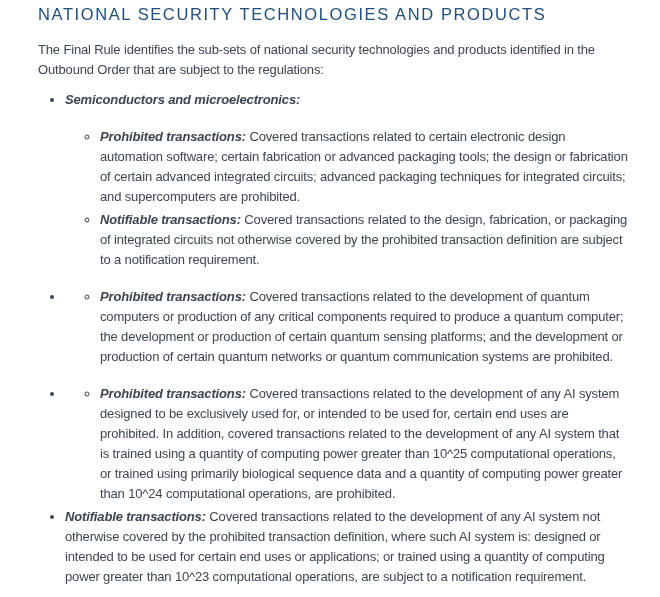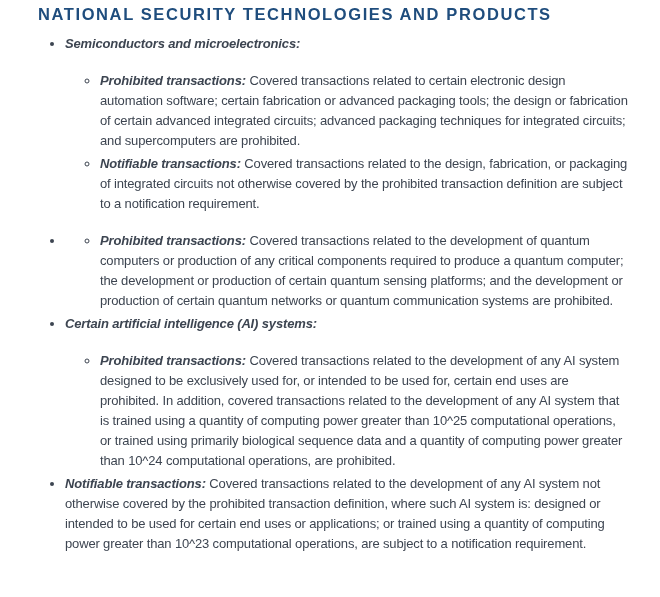--- a/index.html
+++ b/index.html
@@ -18,21 +18,21 @@
   .doc{
     padding:4px 30px 8px 38px;
     font-size:13px;
     line-height:20px;
     letter-spacing:-0.15px;
   }
   h2.section-heading{
     margin:0;
     font-size:16.5px;
     line-height:20px;
-    font-weight:bold;
+    font-weight:normal;
     letter-spacing:1.6px;
     color:var(--heading-color);
   }
   p.intro{
     margin:16px 0 0 0;
   }
   ul{
     margin:0;
     padding:0;
   }
@@ -54,20 +54,21 @@
     font-style:italic;
   }
 </style>
 </head>
 <body>
 
 <main class="doc">
 
   <h2 class="section-heading">NATIONAL SECURITY TECHNOLOGIES AND PRODUCTS</h2>
 
+  <p class="intro">The Final Rule identifies the sub-sets of national security technologies and products identified in the Outbound Order that are subject to the regulations:</p>
 
   <ul class="l1">
 
     <li>
       <span class="lead">Semiconductors and microelectronics:</span>
       <ul class="l2">
         <li>
           <span class="lead">Prohibited transactions:</span>
           <span>Covered transactions related to certain electronic design automation software; certain fabrication or advanced packaging tools; the design or fabrication of certain advanced integrated circuits; advanced packaging techniques for integrated circuits; and supercomputers are prohibited.</span>
         </li>
@@ -81,21 +82,20 @@
     <li>
       <ul class="l2">
         <li>
           <span class="lead">Prohibited transactions:</span>
           <span>Covered transactions related to the development of quantum computers or production of any critical components required to produce a quantum computer; the development or production of certain quantum sensing platforms; and the development or production of certain quantum networks or quantum communication systems are prohibited.</span>
         </li>
       </ul>
     </li>
 
     <li>
-      <span class="lead">Certain artificial intelligence (AI) systems:</span>
       <ul class="l2">
         <li>
           <span class="lead">Prohibited transactions:</span>
           <span>Covered transactions related to the development of any AI system designed to be exclusively used for, or intended to be used for, certain end uses are prohibited. In addition, covered transactions related to the development of any AI system that is trained using a quantity of computing power greater than 10^25 computational operations, or trained using primarily biological sequence data and a quantity of computing power greater than 10^24 computational operations, are prohibited.</span>
         </li>
       </ul>
     </li>
 
     <li>
       <span class="lead">Notifiable transactions:</span>

